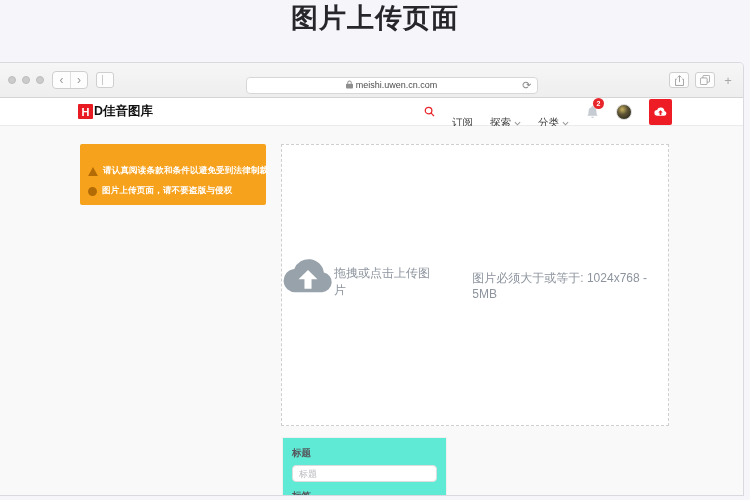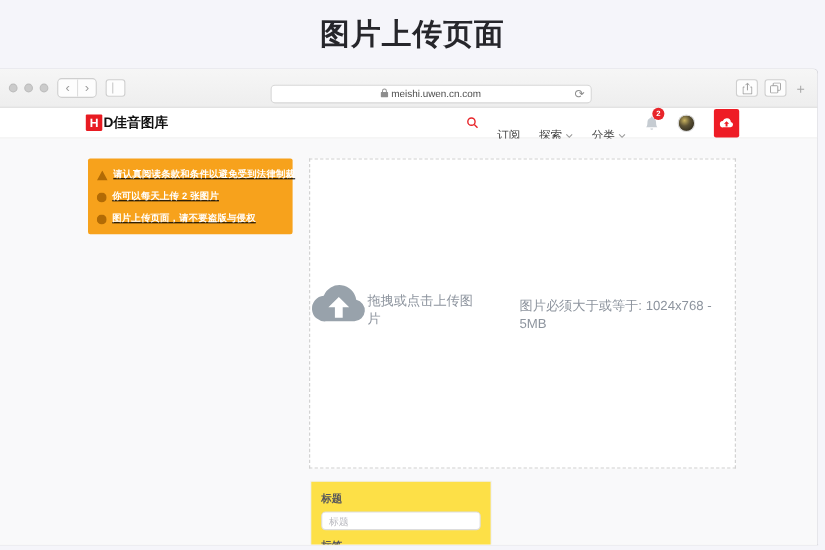--- a/index.html
+++ b/index.html
@@ -4,21 +4,21 @@
 <style>
   * { margin:0; padding:0; box-sizing:border-box; }
   html,body { width:750px; height:500px; }
   body {
     font-family:"Liberation Sans","DejaVu Sans",sans-serif;
     background:#f5f5fa;
     position:relative;
     overflow:hidden;
   }
   
-  .banner { height:62px; display:flex; align-items:center; justify-content:center; }
+  .banner { height:62px; display:flex; justify-content:center; }
   .banner h1 { font-size:27px; font-weight:bold; color:#26262b; letter-spacing:1px; }
 
   
   .browser {
     position:absolute; left:0; top:62px; width:744px; height:434px;
     background:#fff; border:1px solid #d9d9df; border-left:none;
     border-radius:0 5px 0 0; overflow:hidden;
   }
   .chrome {
     height:35px; background:linear-gradient(#f6f6f6,#eeeeee);
@@ -87,39 +87,39 @@
   .upload-btn {
     width:23px; height:26px; background:#ee1c25; border-radius:2px;
     display:flex; align-items:center; justify-content:center; color:#fff; cursor:pointer;
   }
 
   
   .content { position:relative; height:370px; background:#f9f9fa; }
 
   .notice {
     position:absolute; left:80px; top:18px; width:186px;
-    background:#f7a21c; border-radius:2px; padding:9px 8px 8px 8px;
-    display:flex; flex-direction:column; gap:8px;text-decoration:underline;
+    background:#f7a21c; border-radius:2px; padding:21px 8px 8px 8px;
+    display:flex; flex-direction:column; gap:8px;
   }
   .notice-row { display:flex; align-items:center; gap:5px; }
   .notice-ico { color:#b26b05; display:flex; flex:0 0 auto; }
   .notice-txt { font-size:8.5px; font-weight:bold; color:#fff; white-space:nowrap; letter-spacing:0.2px; }
 
   .dropzone {
     position:absolute; left:281px; top:18px; width:388px; height:282px;
     background:#fff; border:1px dashed #cfcfcf;
     display:flex; flex-direction:row; align-items:center; justify-content:center;
   }
   .cloud-big { color:#98a2ab; margin-bottom:12px; }
   .dz1 { font-size:12px; color:#8d949e; margin-bottom:6px; }
   .dz2 { font-size:12px; color:#8d949e;padding-left:34px; }
 
   .formcard {
     position:absolute; left:283px; top:312px; width:163px; height:58px;
-    background:#fde047; box-shadow:0 0 0 1px #f0f0f1; padding:9px 9px 0 9px; overflow:hidden;
+    background:#5eead4; box-shadow:0 0 0 1px #f0f0f1; padding:9px 9px 0 9px; overflow:hidden;
   }
   .flabel { font-size:9.5px; color:#56565c; font-weight:bold; }
   .finput {
     margin-top:5px; width:100%; height:17px; border:1px solid #ddd; border-radius:4px;
     font-size:9px; color:#333; padding:0 6px; outline:none; background:#fff;
     font-family:"Liberation Sans","DejaVu Sans",sans-serif;
   }
   .finput::placeholder { color:#b9b9bf; }
   .flabel2 { margin-top:8px; }
 </style>
@@ -229,28 +229,20 @@
             </svg>
         </span>
         <span class="notice-txt">请认真阅读条款和条件以避免受到法律制裁</span>
       </div>
       <div class="notice-row">
         <span class="notice-ico">
           <svg width="9" height="9" viewBox="0 0 10 10">
               <path fill="currentColor" d="M5 0a5 5 0 110 10A5 5 0 015 0zm-.7 2.2h1.4L5.5 6h-1l-.2-3.8zM5 6.8a.85.85 0 110 1.7.85.85 0 010-1.7z"></path>
             </svg>
         </span>
-        <span class="notice-txt">你可以每天上传 2 张图片</span>
-      </div>
-      <div class="notice-row">
-        <span class="notice-ico">
-          <svg width="9" height="9" viewBox="0 0 10 10">
-              <path fill="currentColor" d="M5 0a5 5 0 110 10A5 5 0 015 0zm-.7 2.2h1.4L5.5 6h-1l-.2-3.8zM5 6.8a.85.85 0 110 1.7.85.85 0 010-1.7z"></path>
-            </svg>
-        </span>
         <span class="notice-txt">图片上传页面，请不要盗版与侵权</span>
       </div>
     </div>
 
     <div class="dropzone">
       <span class="cloud-big">
         <svg width="52" height="38" viewBox="0 0 22 16">
             <path fill="currentColor" d="M17.7 6.1A6.5 6.5 0 005.2 4.6 4.9 4.9 0 006 14.4h11a4.2 4.2 0 00.7-8.3zM12.5 9v4h-3V9H7l4-4 4 4h-2.5z"></path>
           </svg>
       </span>

